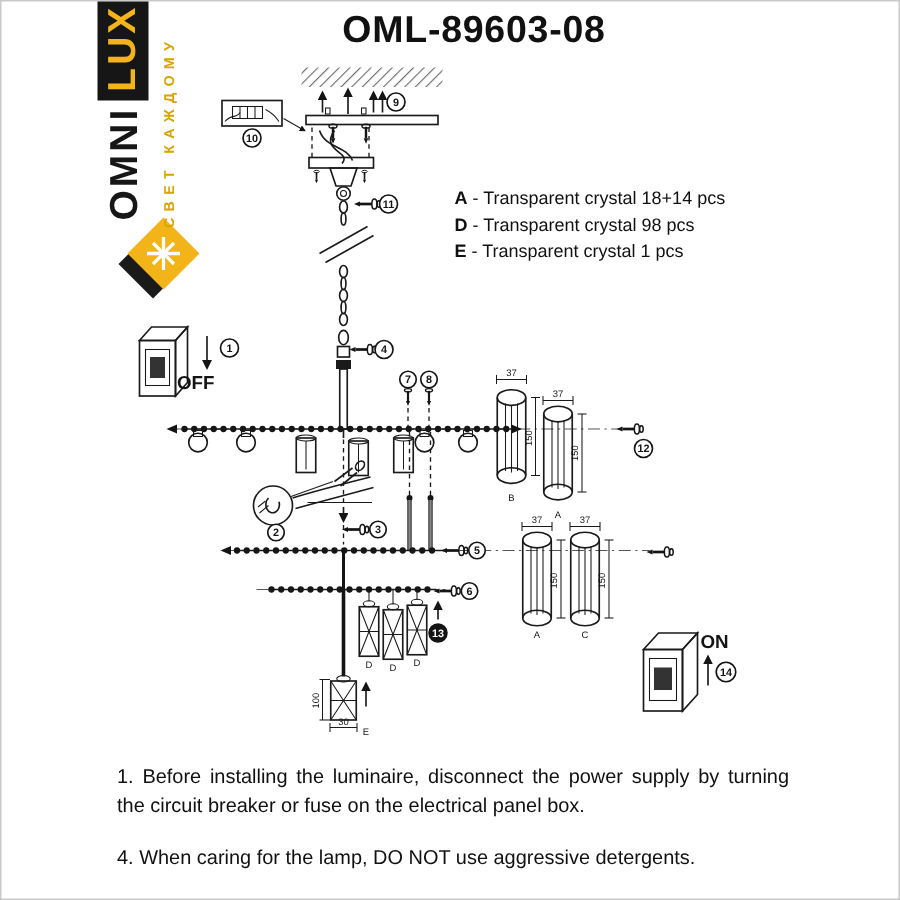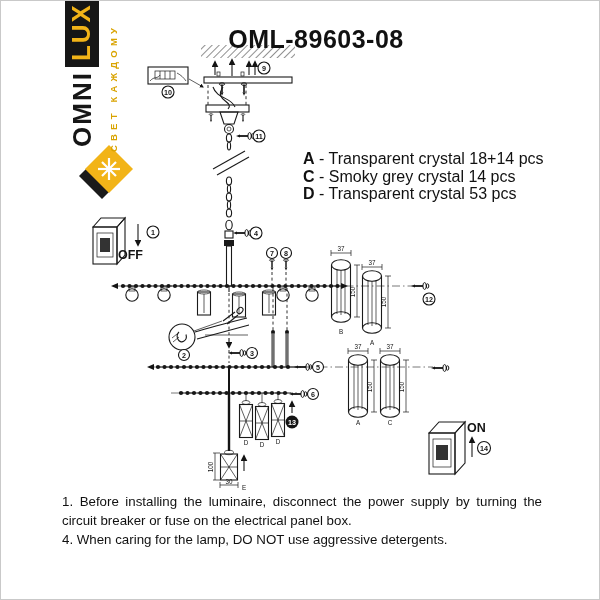--- a/index.html
+++ b/index.html
@@ -9,27 +9,27 @@
   svg text{font-family:"Liberation Sans",sans-serif;fill:#141414;}
   .ln{fill:none;stroke:#1a1a1a;stroke-width:1.1;}
   .thin{fill:none;stroke:#1a1a1a;stroke-width:.7;}
   .dash{fill:none;stroke:#1a1a1a;stroke-width:.9;stroke-dasharray:3 2.6;}
   .dd{fill:none;stroke:#555;stroke-width:.8;stroke-dasharray:8 3 1.5 3;}
   .beads{fill:none;stroke:#161616;stroke-width:4.2;stroke-linecap:round;stroke-dasharray:0 6.5;}
   .stepc{fill:#fff;stroke:#141414;stroke-width:1.1;}
   .stept{font-size:7.2px;font-weight:bold;text-anchor:middle;}
   .dimt{font-size:6.3px;text-anchor:middle;}
   .lett{font-size:6.3px;text-anchor:middle;}
-  .title{position:absolute;left:160px;top:24px;width:310px;text-align:center;
+  .title{position:absolute;left:160px;top:5px;width:310px;text-align:center;
          font-size:25px;font-weight:bold;letter-spacing:.5px;}
-  .parts{position:absolute;left:302px;top:123px;font-size:16px;line-height:17.6px;white-space:nowrap;margin-top:26px;}
+  .parts{position:absolute;left:302px;top:123px;font-size:12px;line-height:17.6px;white-space:nowrap;}
   .parts b{font-weight:bold;}
   .instructions{position:absolute;left:61px;top:491px;width:480px;font-size:13.3px;line-height:19.2px;
                 text-align:justify;}
-  .instructions p{margin:0;}
+  .instructions p{margin:16px;}
   .brandword{position:absolute;left:64px;top:146px;transform-origin:0 0;transform:rotate(-90deg);
              display:flex;align-items:center;white-space:nowrap;}
   .omni{font-size:26px;font-weight:bold;letter-spacing:2px;color:#161616;}
   .lux{font-size:26px;font-weight:bold;letter-spacing:2px;color:#f2b418;background:#161616;
        padding:1px 7px 2px 6px;margin-left:4px;}
   .tagline{position:absolute;left:107px;top:151px;transform-origin:0 0;transform:rotate(-90deg);
            font-size:9.5px;font-weight:bold;letter-spacing:4.2px;color:#d9a300;white-space:nowrap;}
   .switchlbl{font-weight:bold;font-size:12.5px;}
 </style>
 </head>
@@ -367,22 +367,22 @@
   <div class="brandword">
     <span class="omni">OMNI</span>
     <span class="lux">LUX</span>
   </div>
   <div class="tagline">СВЕТ КАЖДОМУ</div>
 
   <div class="title">OML-89603-08</div>
 
   <div class="parts">
     <div><b>A</b> <span>- Transparent crystal 18+14 pcs</span></div>
-    <div><b>C</b> <span>- Smoky grey crystal 14 pcs</span></div>
-    <div><b>D</b> <span>- Transparent crystal 53 pcs</span></div>
+    <div><b>D</b> <span>- Transparent crystal 98 pcs</span></div>
+    <div><b>E</b> <span>- Transparent crystal 1 pcs</span></div>
   </div>
 
   <div class="instructions">
     <p>1. Before installing the luminaire, disconnect the power supply by turning the circuit breaker or fuse on the electrical panel box.</p>
     <p>4. When caring for the lamp, DO NOT use aggressive detergents.</p>
   </div>
 
 </div>
 
 </body></html>

